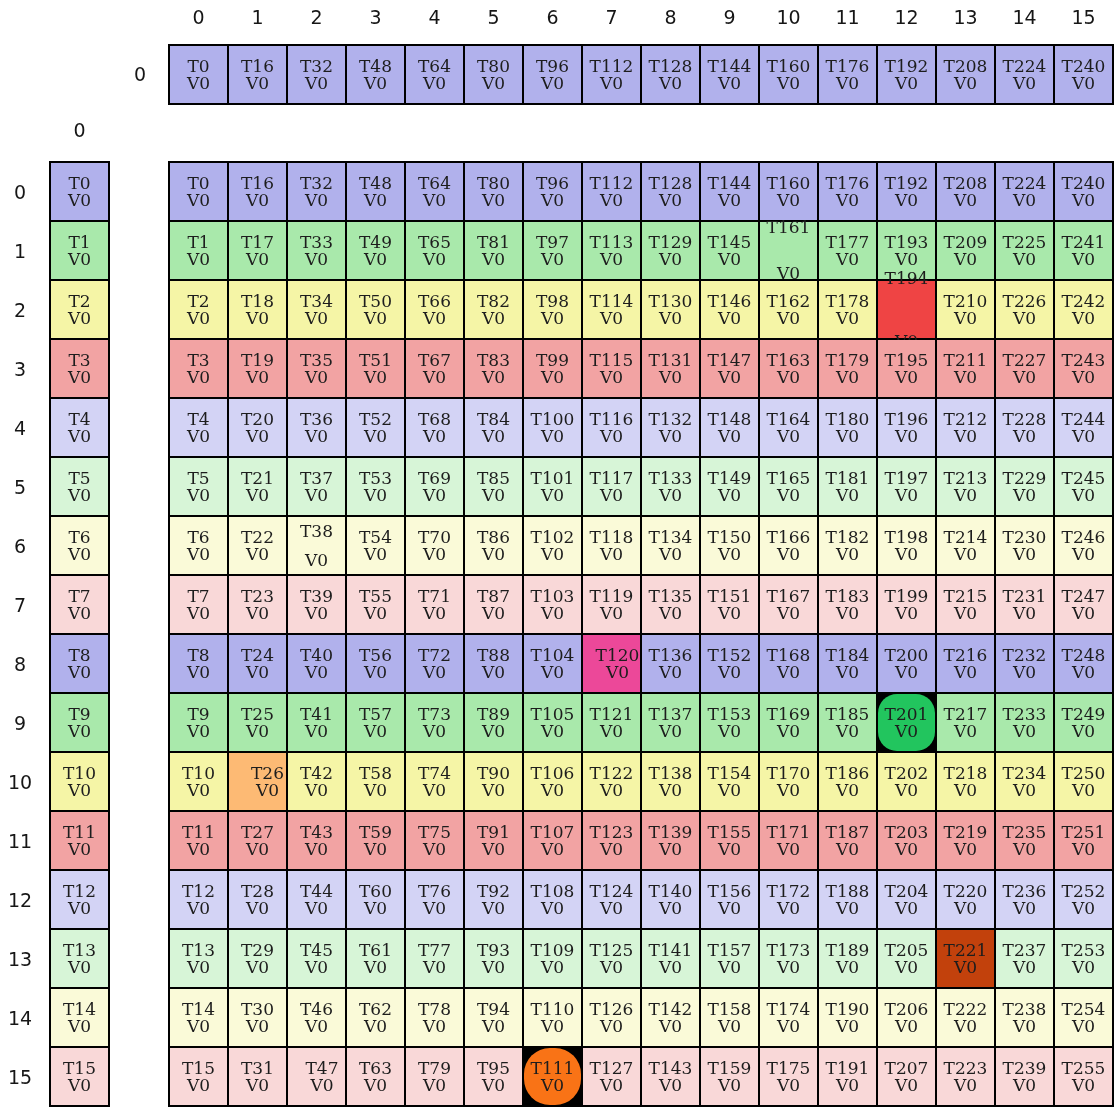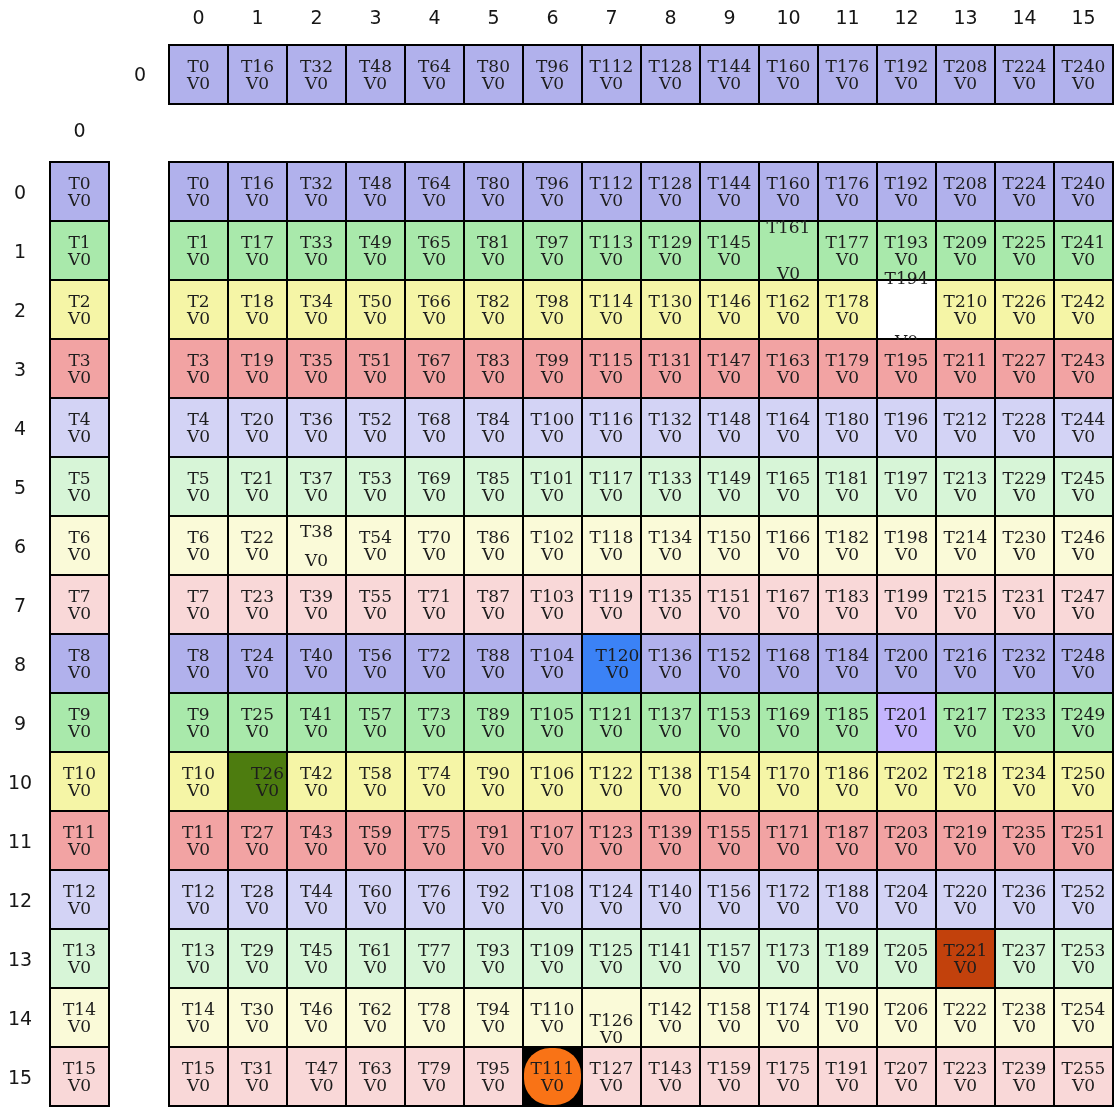--- a/index.html
+++ b/index.html
@@ -366,21 +366,21 @@
         <span>V0</span>
       </div>
       <div class="cell" style="background: rgb(245, 245, 166);">
         <span>T162</span>
         <span>V0</span>
       </div>
       <div class="cell" style="background: rgb(245, 245, 166);">
         <span>T178</span>
         <span>V0</span>
       </div>
-      <div class="cell" style="background: #ffffff; gap: 46px;">
+      <div class="cell" style="background: #ef4444; gap: 46px;">
         <span>T194</span>
         <span>V0</span>
       </div>
       <div class="cell" style="background: rgb(245, 245, 166);">
         <span>T210</span>
         <span>V0</span>
       </div>
       <div class="cell" style="background: rgb(245, 245, 166);">
         <span>T226</span>
         <span>V0</span>
@@ -730,21 +730,21 @@
         <span>V0</span>
       </div>
       <div class="cell" style="background: rgb(177, 177, 236);">
         <span>T88</span>
         <span>V0</span>
       </div>
       <div class="cell" style="background: rgb(177, 177, 236);">
         <span>T104</span>
         <span>V0</span>
       </div>
-      <div class="cell" style="background: #3b82f6; padding-left: 12px;">
+      <div class="cell" style="background: #ec4899; padding-left: 12px;">
         <span>T120</span>
         <span>V0</span>
       </div>
       <div class="cell" style="background: rgb(177, 177, 236);">
         <span>T136</span>
         <span>V0</span>
       </div>
       <div class="cell" style="background: rgb(177, 177, 236);">
         <span>T152</span>
         <span>V0</span>
@@ -814,41 +814,41 @@
         <span>V0</span>
       </div>
       <div class="cell" style="background: rgb(169, 233, 171);">
         <span>T169</span>
         <span>V0</span>
       </div>
       <div class="cell" style="background: rgb(169, 233, 171);">
         <span>T185</span>
         <span>V0</span>
       </div>
-      <div class="cell" style="background: #c4b5fd;">
+      <div class="cell" style="background: #22c55e; border-radius: 19px;">
         <span>T201</span>
         <span>V0</span>
       </div>
       <div class="cell" style="background: rgb(169, 233, 171);">
         <span>T217</span>
         <span>V0</span>
       </div>
       <div class="cell" style="background: rgb(169, 233, 171);">
         <span>T233</span>
         <span>V0</span>
       </div>
       <div class="cell" style="background: rgb(169, 233, 171);">
         <span>T249</span>
         <span>V0</span>
       </div>
       <div class="cell" style="background: rgb(245, 245, 166);">
         <span>T10</span>
         <span>V0</span>
       </div>
-      <div class="cell" style="background: #4d7c0f; padding-left: 20px;">
+      <div class="cell" style="background: #fdba74; padding-left: 20px;">
         <span>T26</span>
         <span>V0</span>
       </div>
       <div class="cell" style="background: rgb(245, 245, 166);">
         <span>T42</span>
         <span>V0</span>
       </div>
       <div class="cell" style="background: rgb(245, 245, 166);">
         <span>T58</span>
         <span>V0</span>
@@ -1114,21 +1114,21 @@
         <span>V0</span>
       </div>
       <div class="cell" style="background: rgb(250, 250, 216);">
         <span>T94</span>
         <span>V0</span>
       </div>
       <div class="cell" style="background: rgb(250, 250, 216);">
         <span>T110</span>
         <span>V0</span>
       </div>
-      <div class="cell" style="background: rgb(250, 250, 216); justify-content: flex-end;">
+      <div class="cell" style="background: rgb(250, 250, 216);">
         <span>T126</span>
         <span>V0</span>
       </div>
       <div class="cell" style="background: rgb(250, 250, 216);">
         <span>T142</span>
         <span>V0</span>
       </div>
       <div class="cell" style="background: rgb(250, 250, 216);">
         <span>T158</span>
         <span>V0</span>

